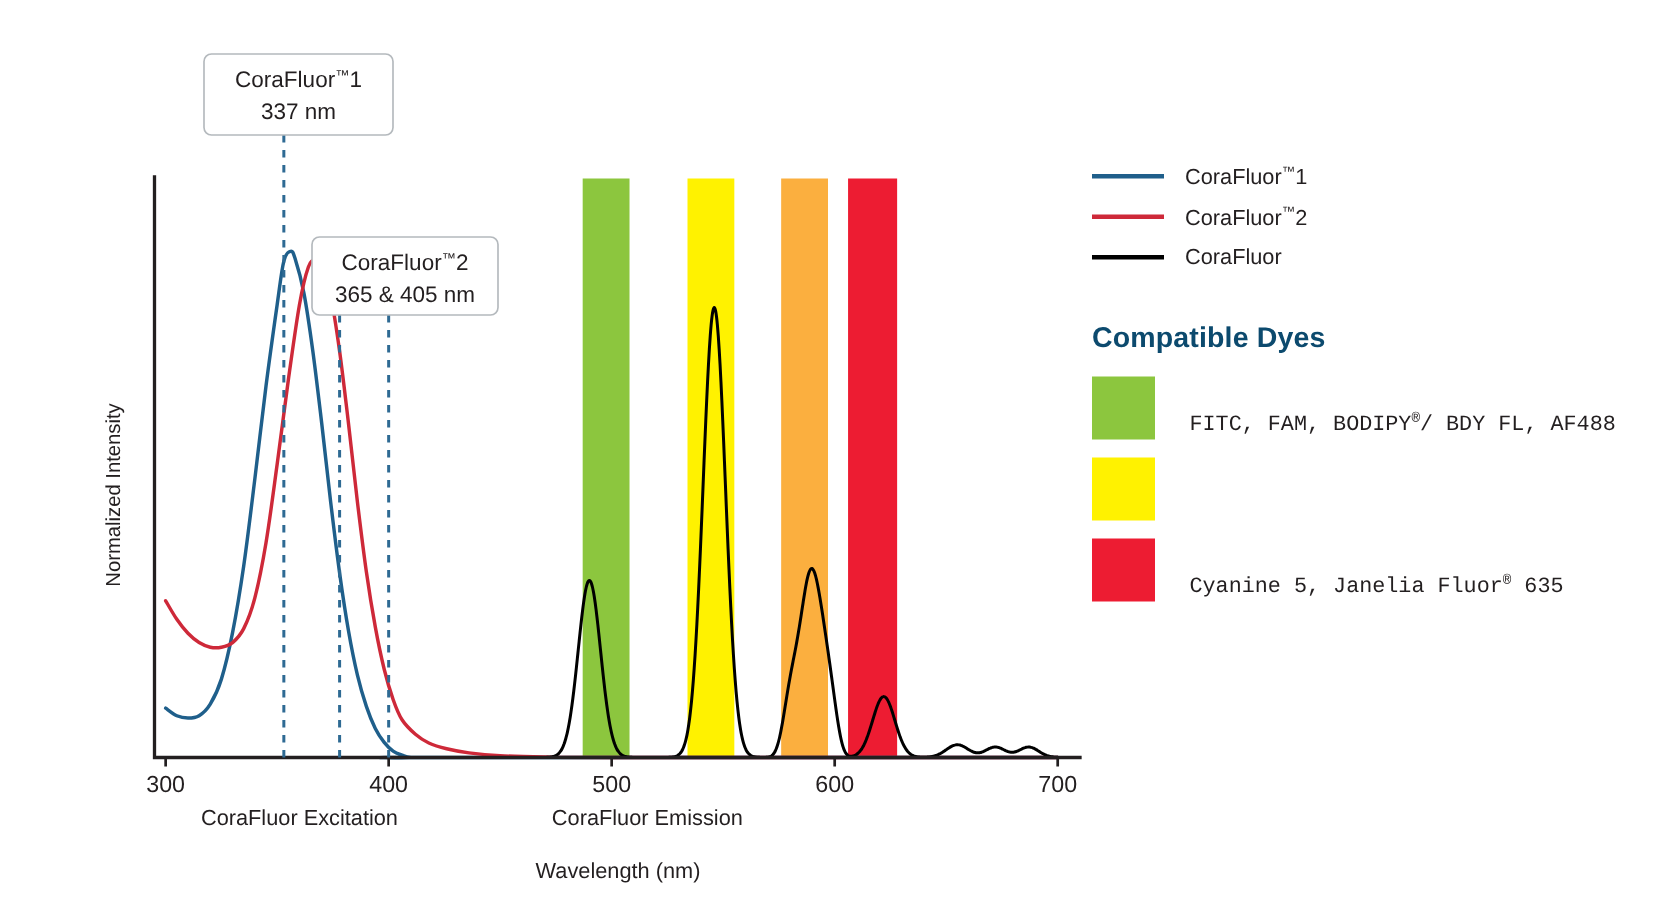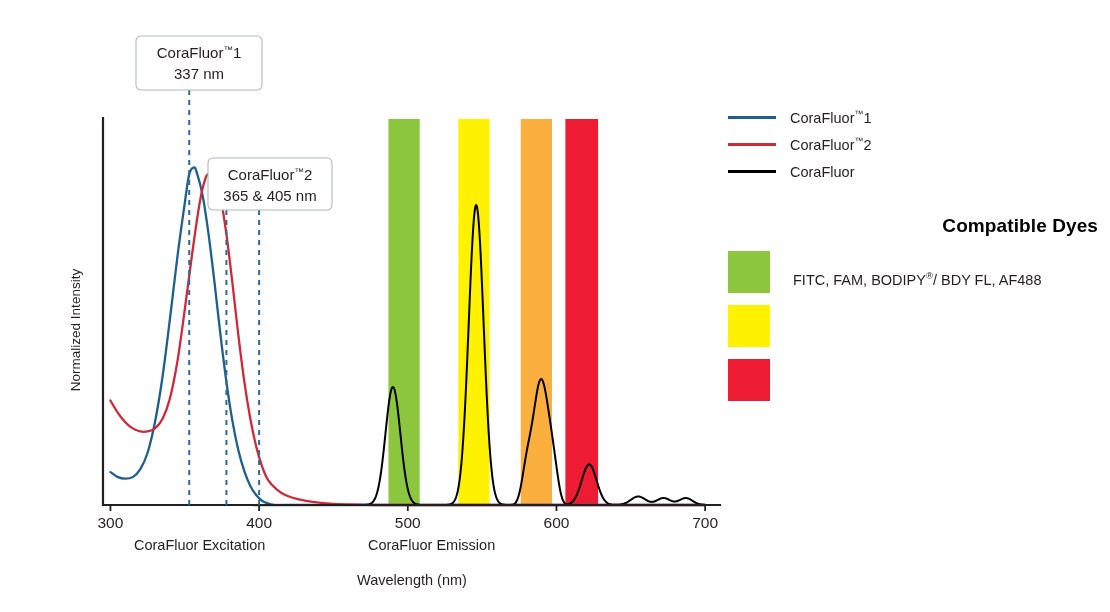--- a/index.html
+++ b/index.html
@@ -116,28 +116,28 @@
   }
   .reg-sup {
     font-size: 9.5px;
     vertical-align: super;
   }
   #dyes-title {
     margin-top: 30px;
     margin-bottom: 14px;
     font-size: 19px;
     font-weight: bold;
-    color: #000000;
+    color: #0c4a6e;
     letter-spacing: 0.1px;
-    text-align: right;
   }
   .dye-row {
     display: flex;
-    align-items: center;
+    align-items: flex-end;
     margin-bottom: 12px;
+    font-family: Liberation Mono, monospace;
   }
   .dye-swatch {
     width: 42px;
     height: 42px;
     flex: 0 0 42px;
     margin-right: 23px;
   }
   .dye-label {
     font-size: 14.5px;
     color: #231f20;
@@ -214,17 +214,18 @@
     <div id="dyes-list">
         <div class="dye-row">
           <div class="dye-swatch" style="background: rgb(140, 198, 62);"></div>
           <div class="dye-label">FITC, FAM, BODIPY<span class="reg-sup">®</span>/ BDY FL, AF488</div>
         </div>
         <div class="dye-row">
           <div class="dye-swatch" style="background: rgb(255, 242, 0);"></div>
         </div>
         <div class="dye-row">
           <div class="dye-swatch" style="background: rgb(237, 28, 50);"></div>
+          <div class="dye-label">Cyanine 5, Janelia Fluor<span class="reg-sup">®</span> 635</div>
         </div>
       </div>
   </div>
 
 </div>
 
 </body></html>

